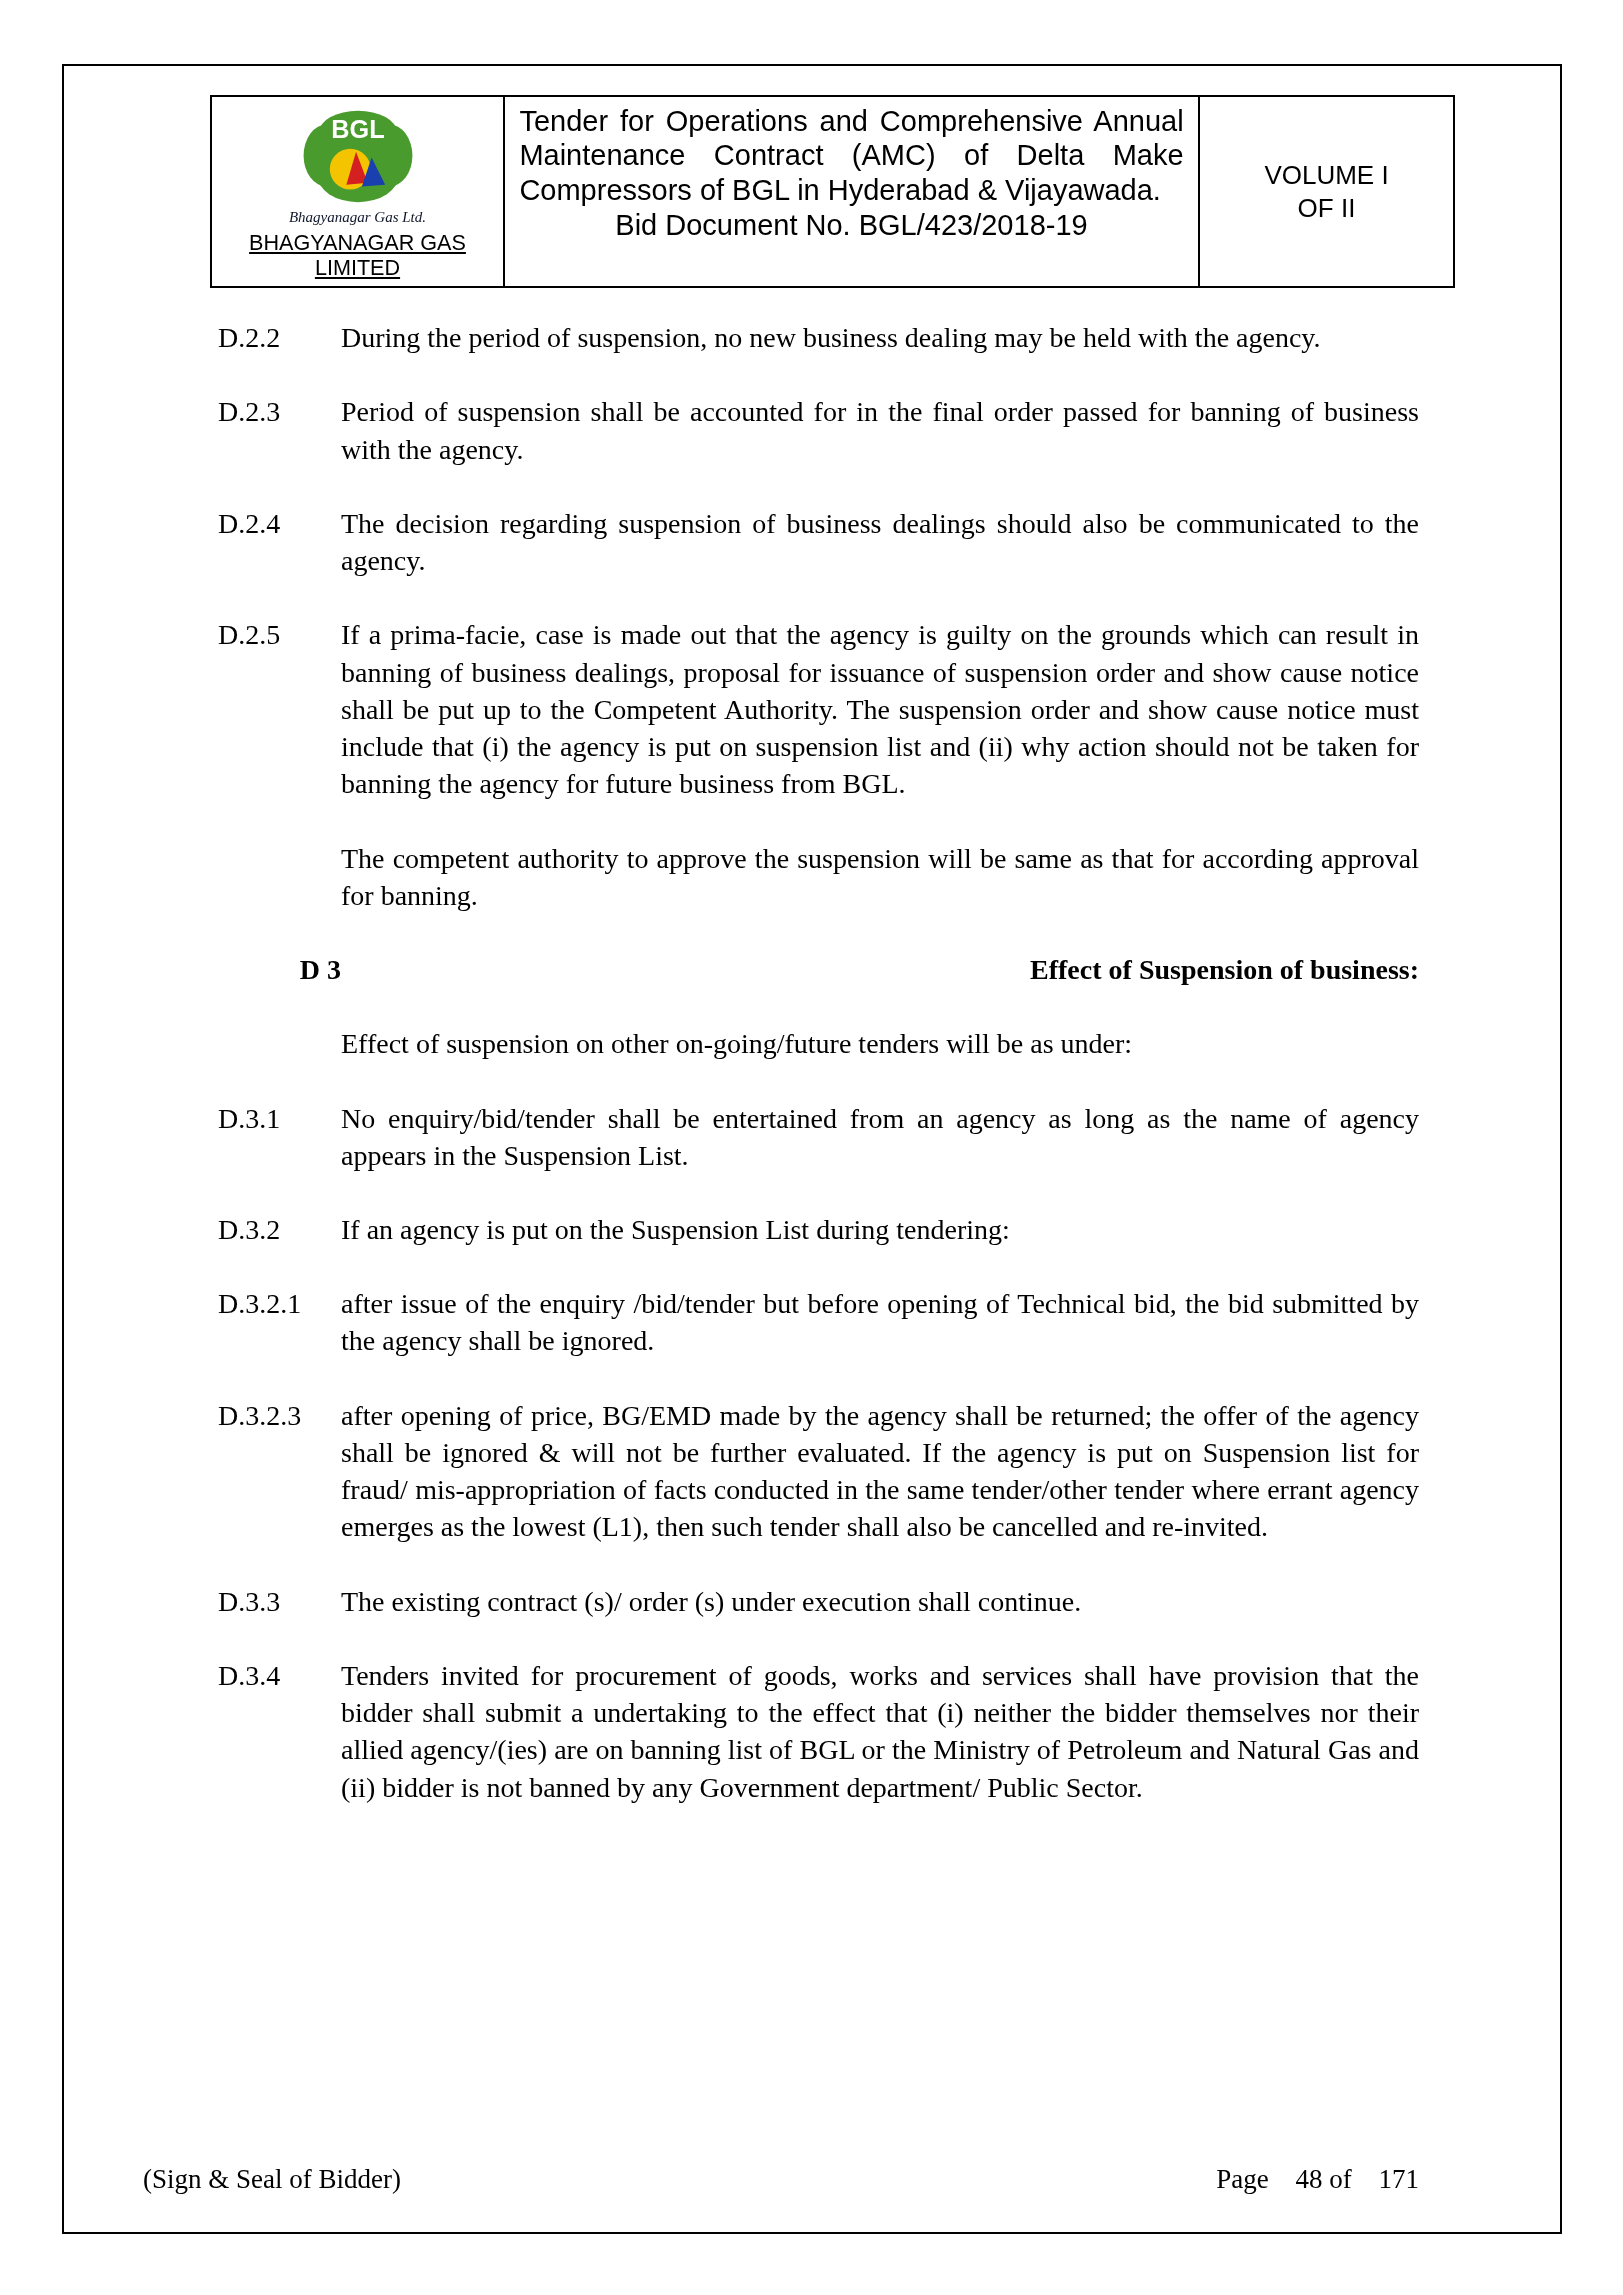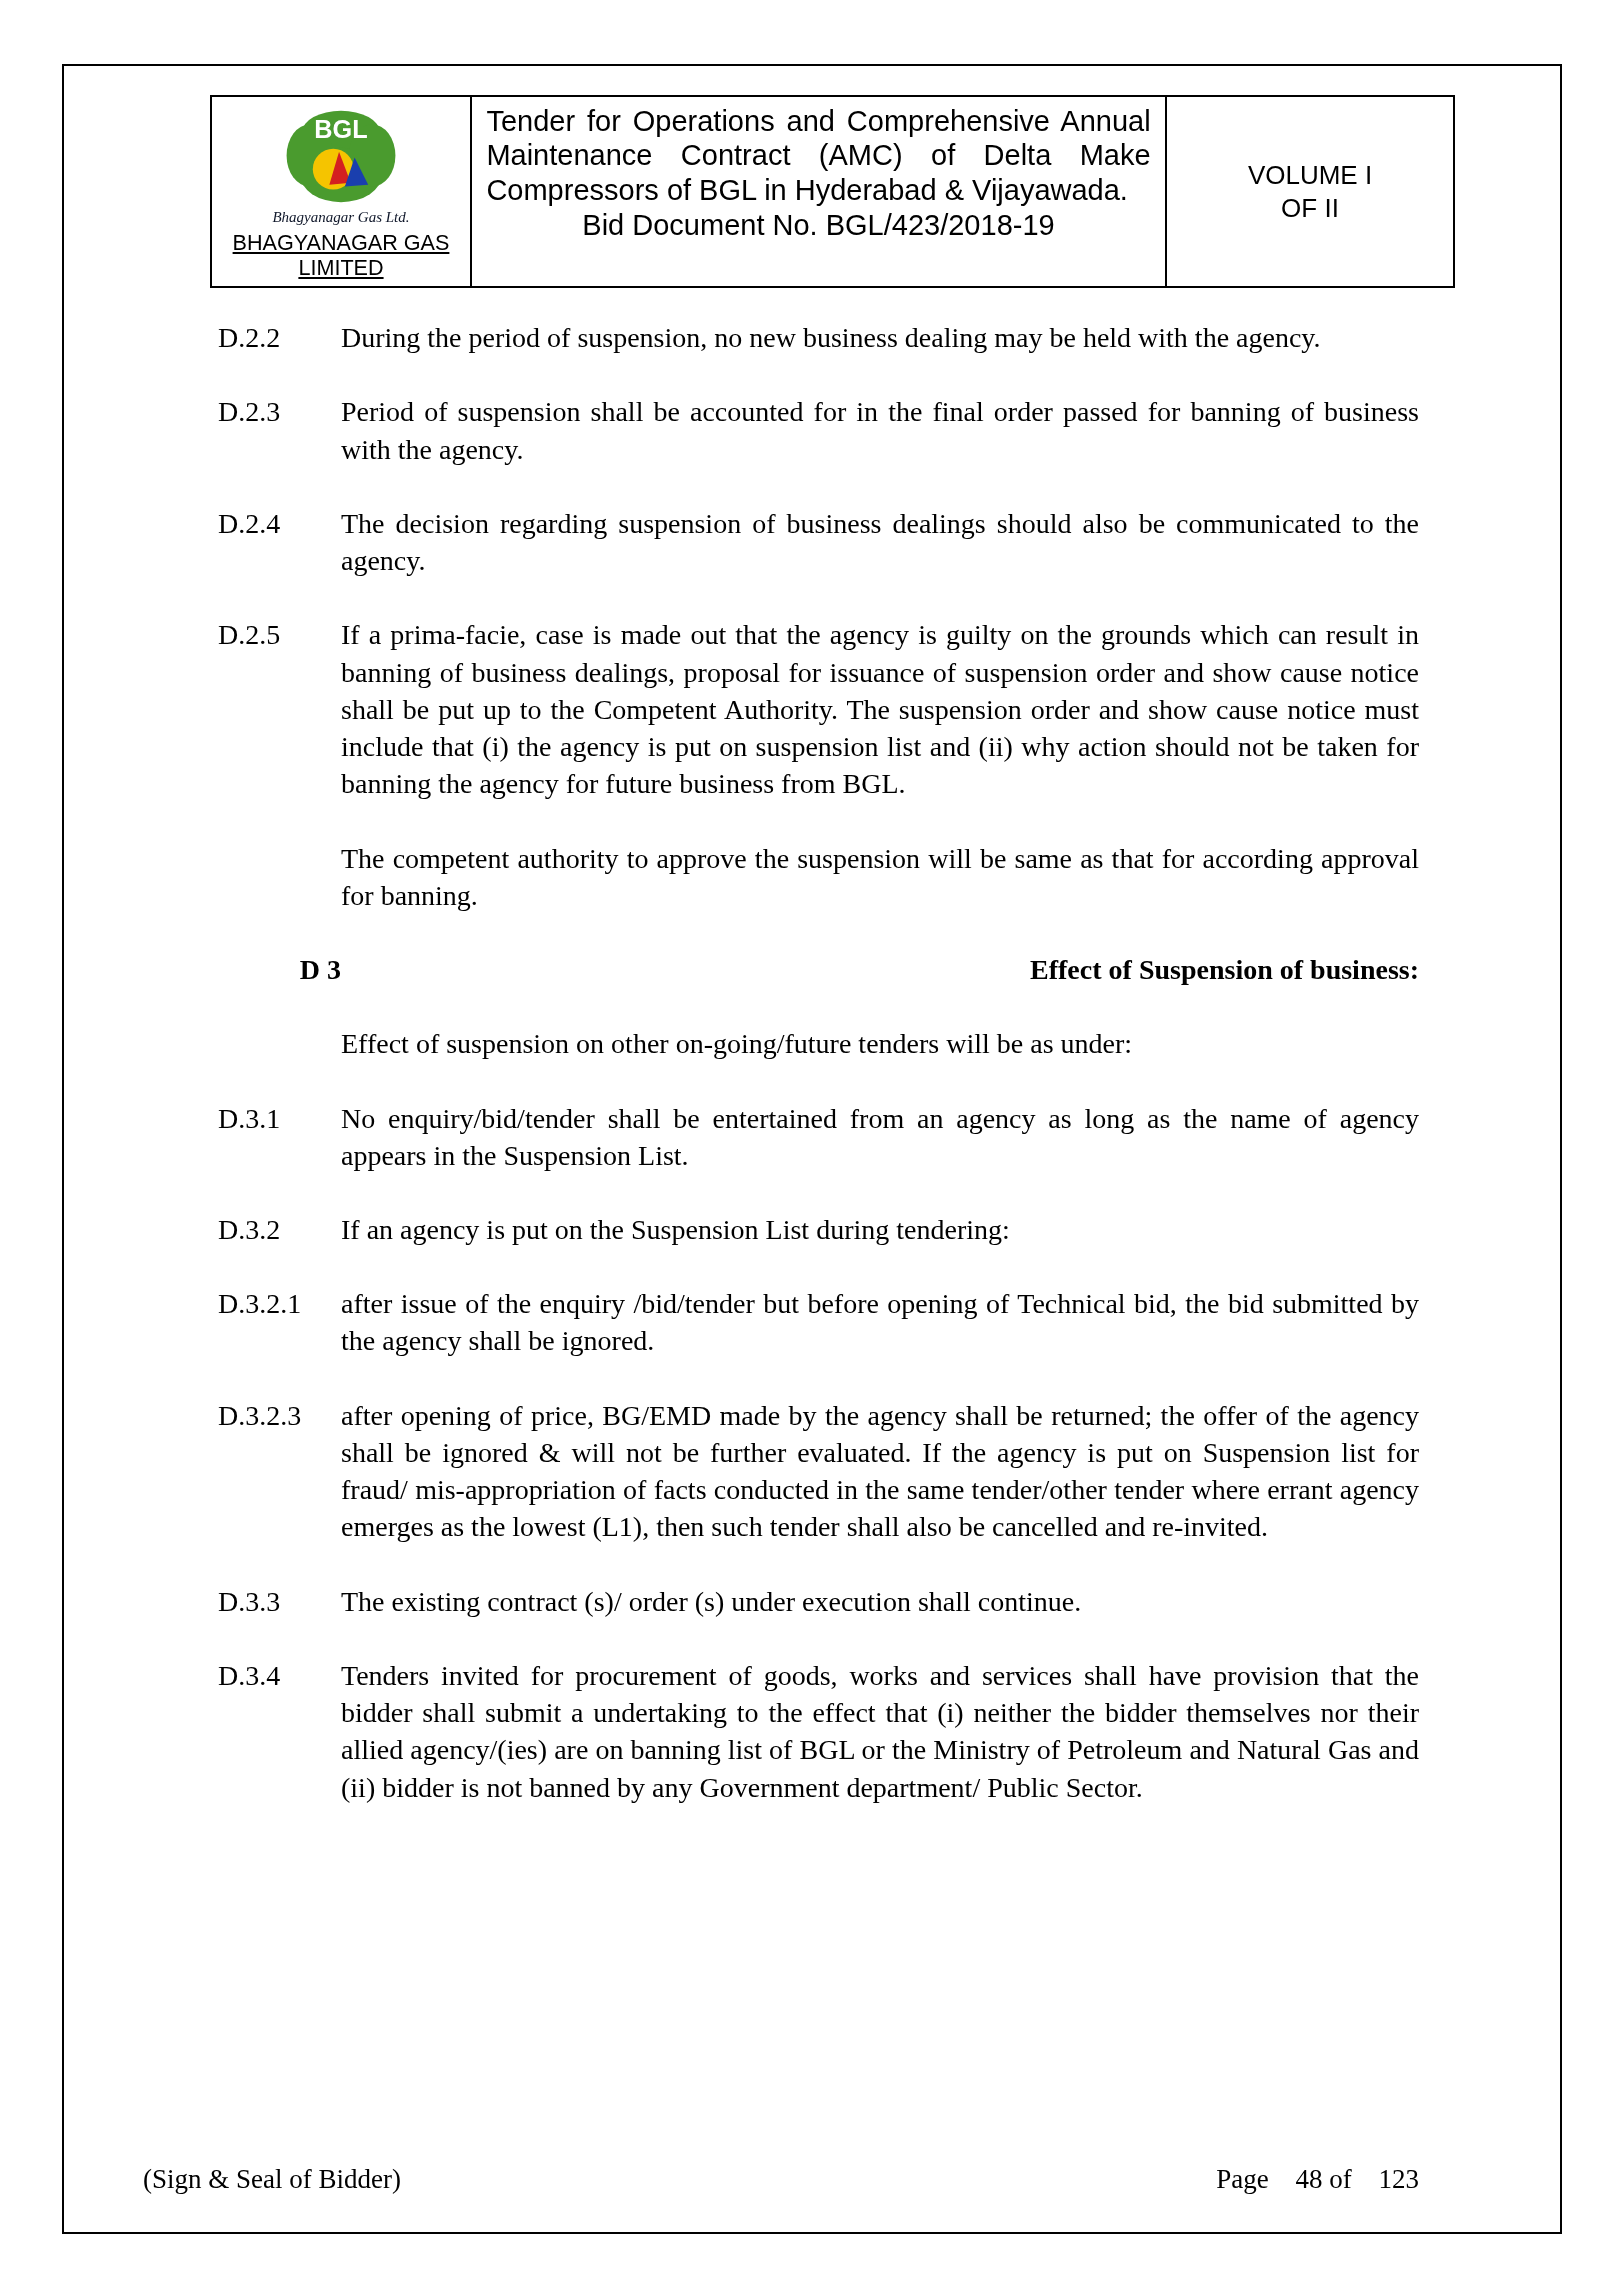--- a/index.html
+++ b/index.html
@@ -23,21 +23,21 @@
     border: 2px solid #000;
   }
   
   .header-table {
     display: flex;
     margin: 29px 105px 0 146px;
     border: 2px solid #000;
     background: #fff;
   }
   .logo-cell {
-    width: 258px;
+    width: 291px;
     flex: none;
     text-align: center;
     padding: 7.9px 5.2px 5.2px 5.2px;
     display: flex;
     flex-direction: column;
     align-items: center;
     justify-content: flex-start;
   }
   .logo-svg { display: block; }
   .logo-subtext {
@@ -224,19 +224,19 @@
       </div>
 
     </div>
 
     <div class="footer">
       <div>(Sign &amp; Seal of Bidder)</div>
       <div>
         <span>Page</span>
         <span class="bold">48</span>
         <span>of</span>
-        <span class="bold">123</span>
+        <span class="bold">171</span>
       </div>
     </div>
 
   </div>
 </div>
 
 
 </body></html>

